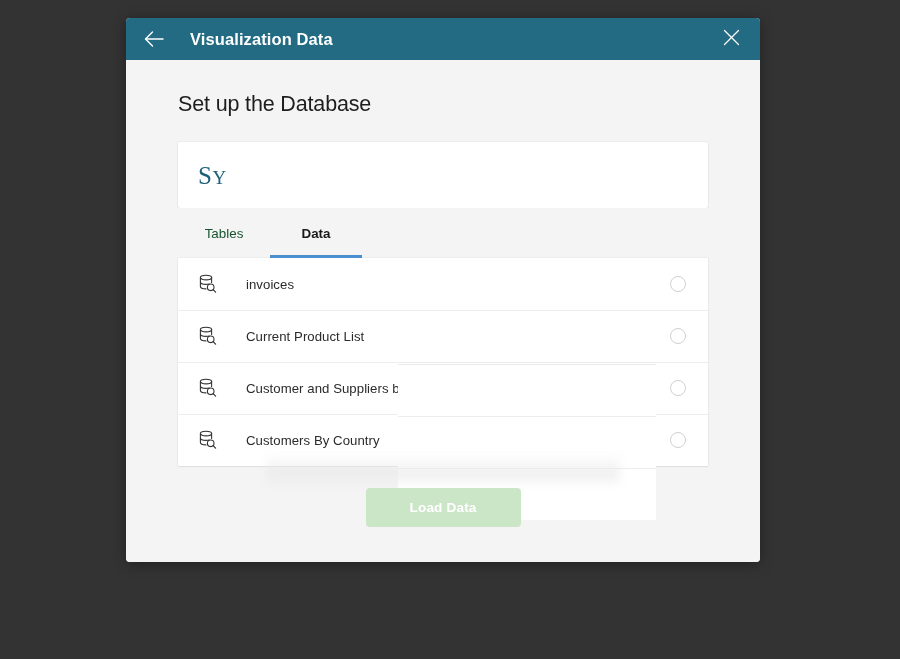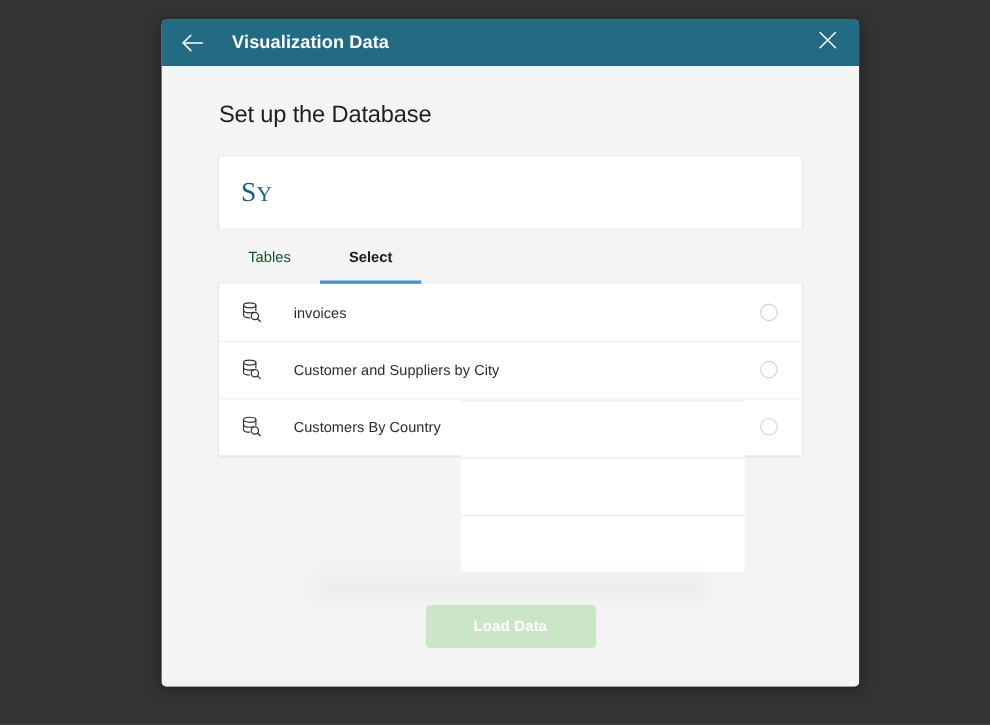--- a/index.html
+++ b/index.html
@@ -12,24 +12,24 @@
 
   body {
     background: #333333;
     font-family: "Liberation Sans", sans-serif;
     -webkit-font-smoothing: antialiased;
   }
 
   
   .modal {
     position: absolute;
-    left: 147px;
+    left: 126px;
     top: 18px;
     width: 634px;
-    height: 606px;
+    height: 544px;
     background: #f4f4f4;
     border-radius: 4px;
     box-shadow: 0 2px 14px rgba(0,0,0,.35);
     overflow: hidden;
     display: flex;
     flex-direction: column;
   }
 
   
   .titlebar {
@@ -291,41 +291,55 @@
       <div class="conn-logo">
         <span>S</span><span class="small">Y</span>
       </div>
     </div>
 
     <div class="tabs">
       <div class="tab tab-tables">
         <span>Tables</span>
       </div>
       <div class="tab tab-views active">
-        <span>Select</span>
+        <span>Data</span>
       </div>
     </div>
 
     <div class="list">
 
       <div class="row">
         <span class="row-icon">
           <svg width="19" height="20" viewBox="0 0 19 20" fill="none" aria-hidden="true">
             <ellipse cx="8" cy="3.6" rx="5.6" ry="2.3" stroke="#333" stroke-width="1.1"></ellipse>
             <path d="M2.4 3.6 V12.6 C2.4 13.87 4.91 14.9 8 14.9" stroke="#333" stroke-width="1.1" stroke-linecap="round"></path>
             <path d="M13.6 3.6 V8.4" stroke="#333" stroke-width="1.1" stroke-linecap="round"></path>
             <path d="M2.4 8.1 C2.4 9.37 4.91 10.4 8 10.4 C9.2 10.4 10.3 10.24 11.2 9.97" stroke="#333" stroke-width="1.1" stroke-linecap="round"></path>
             <circle cx="12.7" cy="13.3" r="3.3" stroke="#333" stroke-width="1.1"></circle>
             <path d="M15.1 15.7 L17.6 18.2" stroke="#333" stroke-width="1.2" stroke-linecap="round"></path>
           </svg>
         </span>
         <span class="row-label">invoices</span>
         <span class="row-radio"></span>
       </div>
 
+      <div class="row">
+        <span class="row-icon">
+          <svg width="19" height="20" viewBox="0 0 19 20" fill="none" aria-hidden="true">
+            <ellipse cx="8" cy="3.6" rx="5.6" ry="2.3" stroke="#333" stroke-width="1.1"></ellipse>
+            <path d="M2.4 3.6 V12.6 C2.4 13.87 4.91 14.9 8 14.9" stroke="#333" stroke-width="1.1" stroke-linecap="round"></path>
+            <path d="M13.6 3.6 V8.4" stroke="#333" stroke-width="1.1" stroke-linecap="round"></path>
+            <path d="M2.4 8.1 C2.4 9.37 4.91 10.4 8 10.4 C9.2 10.4 10.3 10.24 11.2 9.97" stroke="#333" stroke-width="1.1" stroke-linecap="round"></path>
+            <circle cx="12.7" cy="13.3" r="3.3" stroke="#333" stroke-width="1.1"></circle>
+            <path d="M15.1 15.7 L17.6 18.2" stroke="#333" stroke-width="1.2" stroke-linecap="round"></path>
+          </svg>
+        </span>
+        <span class="row-label">Current Product List</span>
+        <span class="row-radio"></span>
+      </div>
 
       <div class="row">
         <span class="row-icon">
           <svg width="19" height="20" viewBox="0 0 19 20" fill="none" aria-hidden="true">
             <ellipse cx="8" cy="3.6" rx="5.6" ry="2.3" stroke="#333" stroke-width="1.1"></ellipse>
             <path d="M2.4 3.6 V12.6 C2.4 13.87 4.91 14.9 8 14.9" stroke="#333" stroke-width="1.1" stroke-linecap="round"></path>
             <path d="M13.6 3.6 V8.4" stroke="#333" stroke-width="1.1" stroke-linecap="round"></path>
             <path d="M2.4 8.1 C2.4 9.37 4.91 10.4 8 10.4 C9.2 10.4 10.3 10.24 11.2 9.97" stroke="#333" stroke-width="1.1" stroke-linecap="round"></path>
             <circle cx="12.7" cy="13.3" r="3.3" stroke="#333" stroke-width="1.1"></circle>
             <path d="M15.1 15.7 L17.6 18.2" stroke="#333" stroke-width="1.2" stroke-linecap="round"></path>

